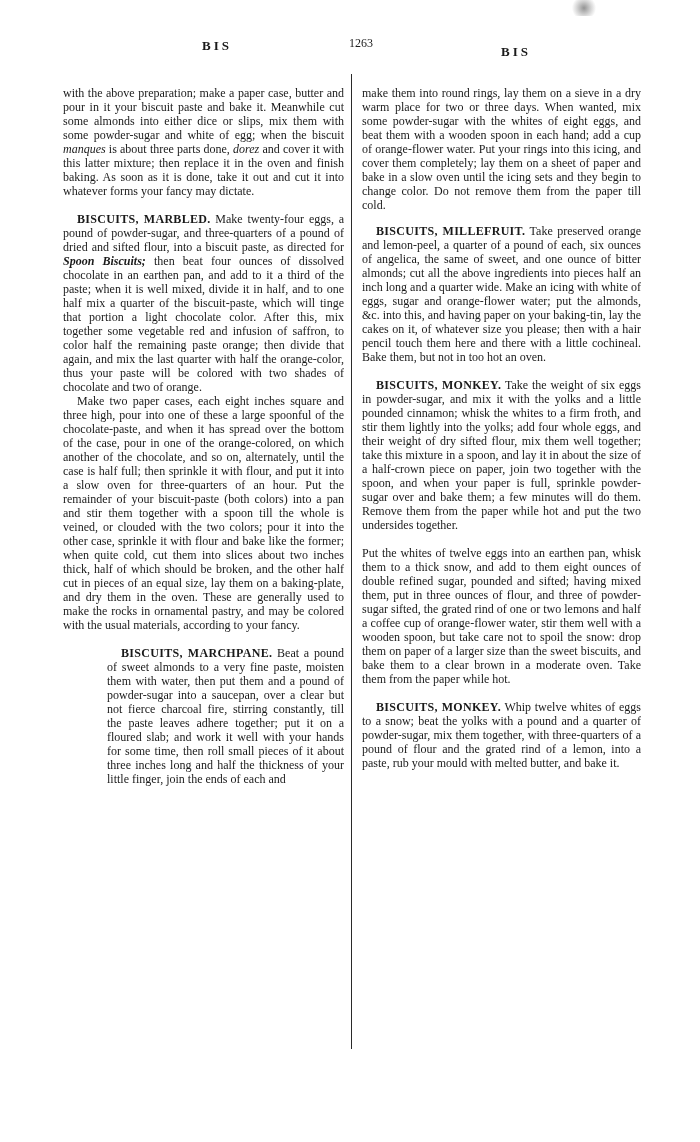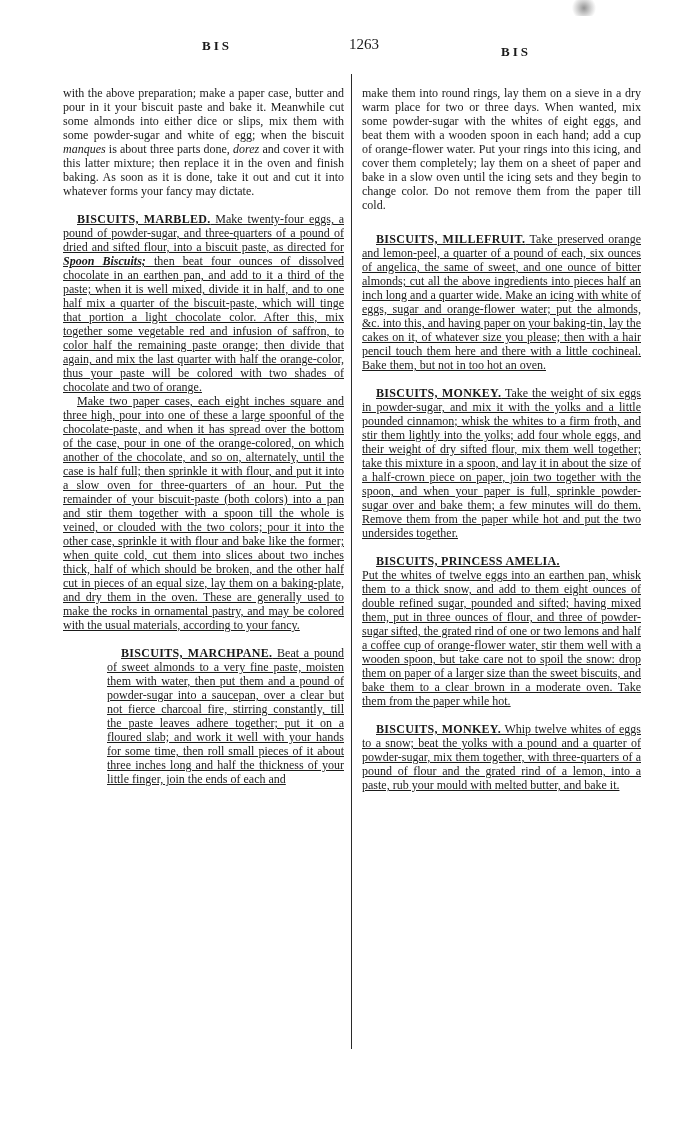--- a/index.html
+++ b/index.html
@@ -20,21 +20,21 @@
     top: 36px;
     left: 16px;
     width: 700px;
     height: 24px;
     font-family: "Liberation Serif", serif;
     font-weight: bold;
     font-size: 13px;
     letter-spacing: 3px;
   }
   .hdr-left { position: absolute; left: 186px; top: 2px; }
-  .hdr-center { position: absolute; left: 333px; top: 0px; font-weight: normal; font-size: 15px; letter-spacing: 0; }
+  .hdr-center { position: absolute; left: 333px; top: 0px; font-weight: normal; font-size: 12px; letter-spacing: 0; }
   .hdr-right { position: absolute; left: 485px; top: 8px; }
   .smudge {
     position: absolute;
     top: 0;
     left: 570px;
     width: 28px;
     height: 16px;
     background: radial-gradient(circle, rgba(60,60,60,0.55) 0%, rgba(120,120,120,0.3) 45%, rgba(255,255,255,0) 75%);
   }
   .column {
@@ -49,21 +49,21 @@
   .col-right { left: 362px; width: 279px; }
   .divider {
     position: absolute;
     left: 351px;
     top: 74px;
     width: 1px;
     height: 975px;
     background: #2a2a2a;
   }
   p { margin: 0; }
-  .entry { margin-top: 13px; text-decoration: underline; }
+  .entry { margin-top: 13px; }
   .entry .title {
     font-weight: bold;
     letter-spacing: 0.3px;
   }
   .entry p.first { text-indent: 14px; }
   p.indent { text-indent: 14px; }
   em { font-style: italic; font-weight: bold; }
 </style>
 </head>
 <body>
@@ -87,29 +87,28 @@
   <div class="entry" style="margin-top:14px;margin-left:44px;">
     <p class="first"><span class="title">BISCUITS, MARCHPANE.</span><span> Beat a pound of sweet almonds to a very fine paste, moisten them with water, then put them and a pound of powder-sugar into a saucepan, over a clear but not fierce charcoal fire, stirring constantly, till the paste leaves adhere together; put it on a floured slab; and work it well with your hands for some time, then roll small pieces of it about three inches long and half the thickness of your little finger, join the ends of each and</span></p>
   </div>
 </div>
 
 <div class="divider"></div>
 
 <div class="column col-right">
   <p>make them into round rings, lay them on a sieve in a dry warm place for two or three days. When wanted, mix some powder-sugar with the whites of eight eggs, and beat them with a wooden spoon in each hand; add a cup of orange-flower water. Put your rings into this icing, and cover them completely; lay them on a sheet of paper and bake in a slow oven until the icing sets and they begin to change color. Do not remove them from the paper till cold.</p>
 
-  <div class="entry" style="margin-top:20px;">
+  <div class="entry" style="margin-top:12px;">
     <p class="first"><span class="title">BISCUITS, MILLEFRUIT.</span><span> Take preserved orange and lemon-peel, a quarter of a pound of each, six ounces of angelica, the same of sweet, and one ounce of bitter almonds; cut all the above ingredients into pieces half an inch long and a quarter wide. Make an icing with white of eggs, sugar and orange-flower water; put the almonds, &amp;c. into this, and having paper on your baking-tin, lay the cakes on it, of whatever size you please; then with a hair pencil touch them here and there with a little cochineal. Bake them, but not in too hot an oven.</span></p>
   </div>
 
   <div class="entry" style="margin-top:14px;">
     <p class="first"><span class="title">BISCUITS, MONKEY.</span><span> Take the weight of six eggs in powder-sugar, and mix it with the yolks and a little pounded cinnamon; whisk the whites to a firm froth, and stir them lightly into the yolks; add four whole eggs, and their weight of dry sifted flour, mix them well together; take this mixture in a spoon, and lay it in about the size of a half-crown piece on paper, join two together with the spoon, and when your paper is full, sprinkle powder-sugar over and bake them; a few minutes will do them. Remove them from the paper while hot and put the two undersides together.</span></p>
   </div>
 
   <div class="entry" style="margin-top:14px;">
-    <p class="first" style="text-align:justify;"><span class="title">BISCUITS, PRINCESS AMELIA.</span></p>
     <p>Put the whites of twelve eggs into an earthen pan, whisk them to a thick snow, and add to them eight ounces of double refined sugar, pounded and sifted; having mixed them, put in three ounces of flour, and three of powder-sugar sifted, the grated rind of one or two lemons and half a coffee cup of orange-flower water, stir them well with a wooden spoon, but take care not to spoil the snow: drop them on paper of a larger size than the sweet biscuits, and bake them to a clear brown in a moderate oven. Take them from the paper while hot.</p>
   </div>
 
   <div class="entry" style="margin-top:14px;">
     <p class="first"><span class="title">BISCUITS, MONKEY.</span><span> Whip twelve whites of eggs to a snow; beat the yolks with a pound and a quarter of powder-sugar, mix them together, with three-quarters of a pound of flour and the grated rind of a lemon, into a paste, rub your mould with melted butter, and bake it.</span></p>
   </div>
 </div>
 
 </body></html>

